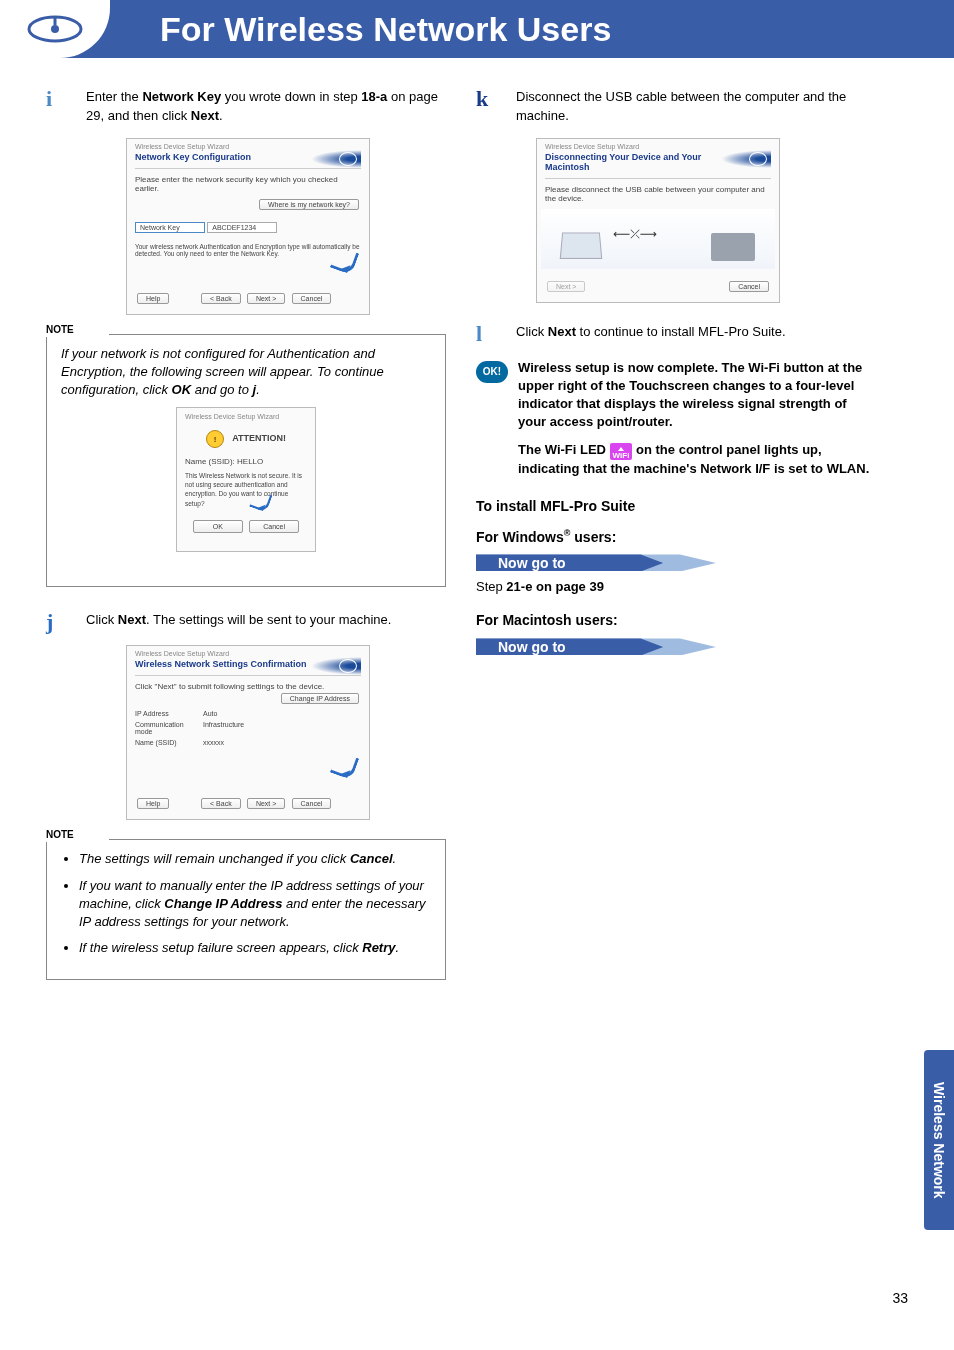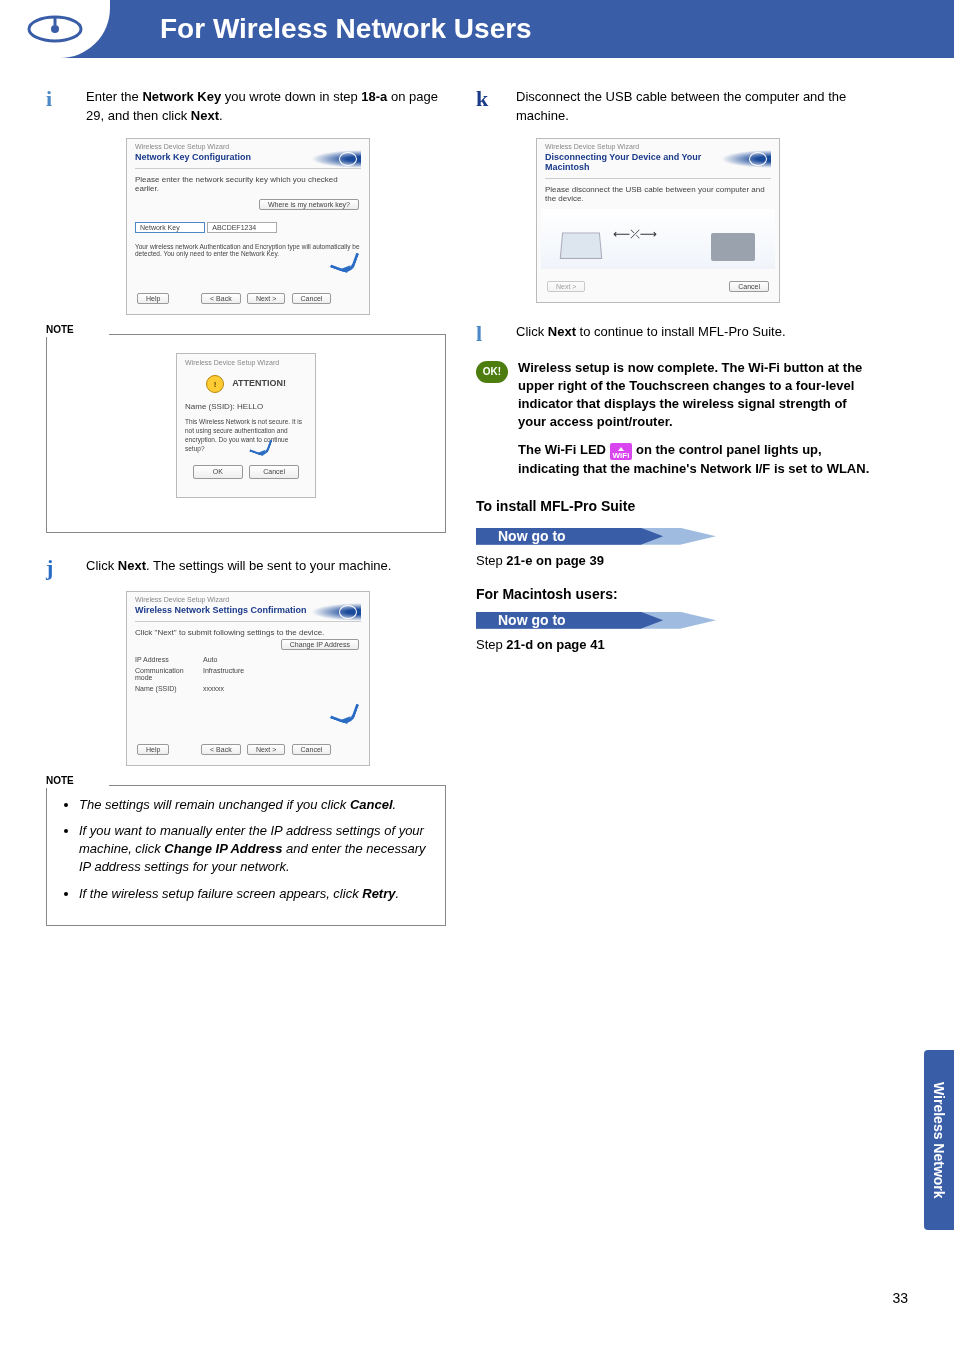--- a/index.html
+++ b/index.html
@@ -28,21 +28,21 @@
     border-radius: 0 0 50px 0;
     display: flex;
     align-items: center;
     justify-content: center;
     margin-right: 30px;
     position: relative;
     left: -20px;
   }
   .header-icon svg { fill: #3a5da8; }
   .header-title {
-    font-size: 28px;
+    font-size: 34px;
     font-weight: bold;
   }
   .columns {
     display: flex;
     gap: 30px;
     padding: 0 46px;
   }
   .col { width: 400px; }
   .step {
     display: flex;
@@ -151,21 +151,21 @@
     top:-1px; right:-1px;
     height:1px;
     background:#888;
     left:62px;
   }
   .note-box ul { list-style: disc; padding-left: 18px; }
   .note-box li { margin-bottom: 8px; }
 
   .ok-badge {
     width: 32px; height: 22px;
-    background: #4d7c0f;
+    background: #0369a1;
     border-radius: 11px;
     color: #fff;
     font-size: 10px;
     font-weight: bold;
     display: flex;
     align-items: center;
     justify-content: center;
     flex-shrink: 0;
     margin-right: 10px;
     margin-top:2px;
@@ -330,20 +330,23 @@
         <span class="ss-btn">Help</span>
         <span class="ss-btn">&lt; Back</span>
         <span class="ss-btn">Next &gt;</span>
         <span class="ss-btn">Cancel</span>
       </div>
     </div>
 
     <div class="note-box">
       <div class="note-top-line"></div>
       <div class="note-label">NOTE</div>
+      <p>
+        <span>If your network is not configured for Authentication and Encryption, the following screen will appear. To continue configuration, click </span><span class="bold">OK</span><span> and go to </span><span class="bold">j</span><span>.</span>
+      </p>
       <div class="screenshot" style="width:140px; font-style:normal;">
         <div class="ss-head">Wireless Device Setup Wizard</div>
         <div class="ss-center">
           <span class="ss-attention-icon">!</span>
           <span class="bold" style="font-size:9px;">ATTENTION!</span>
         </div>
         <div><span>Name (SSID):</span> <span>HELLO</span></div>
         <div style="font-size:6.5px; margin-top:4px; position:relative;">
           <span>This Wireless Network is not secure. It is not using secure authentication and encryption. Do you want to continue setup?</span>
           <span class="arrow-curve" style="position:absolute; right:30px; bottom:-12px; transform:scale(0.8);"></span>
@@ -439,34 +442,34 @@
         <p style="margin-top:10px;">
           <span>The Wi-Fi LED </span>
           <span class="wifi-icon">WiFi</span>
           <span> on the control panel lights up, indicating that the machine's Network I/F is set to WLAN.</span>
         </p>
       </div>
     </div>
 
     <div class="section-title">To install MFL-Pro Suite</div>
 
+    <div class="sub-title">
+      <span>For Windows</span><span class="reg">®</span><span> users:</span>
+    </div>
     <div class="goto-banner">
       <div class="goto-bg"></div>
       <div class="goto-fg">Now go to</div>
     </div>
     <div class="step-ref">
       <span>Step </span><span class="bold">21-e</span><span class="bold"> on page 39</span>
     </div>
 
     <div class="sub-title">For Macintosh users:</div>
     <div class="goto-banner">
       <div class="goto-bg"></div>
       <div class="goto-fg">Now go to</div>
     </div>
-    <div class="step-ref">
-      <span>Step </span><span class="bold">21-d</span><span class="bold"> on page 41</span>
-    </div>
 
   </div>
 </div>
 
 <div class="side-tab">Wireless Network</div>
 <div class="page-num">33</div>
 
 </body></html>

